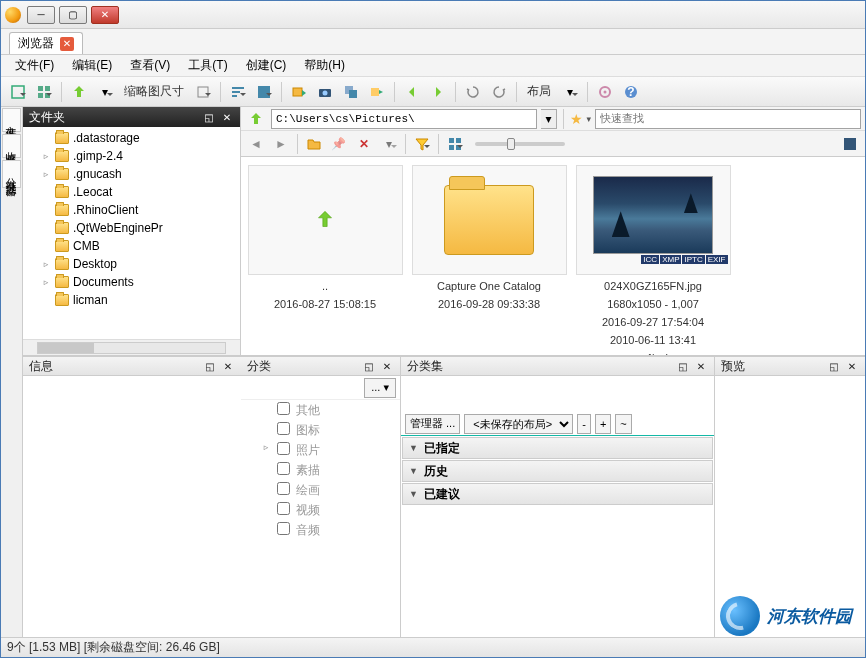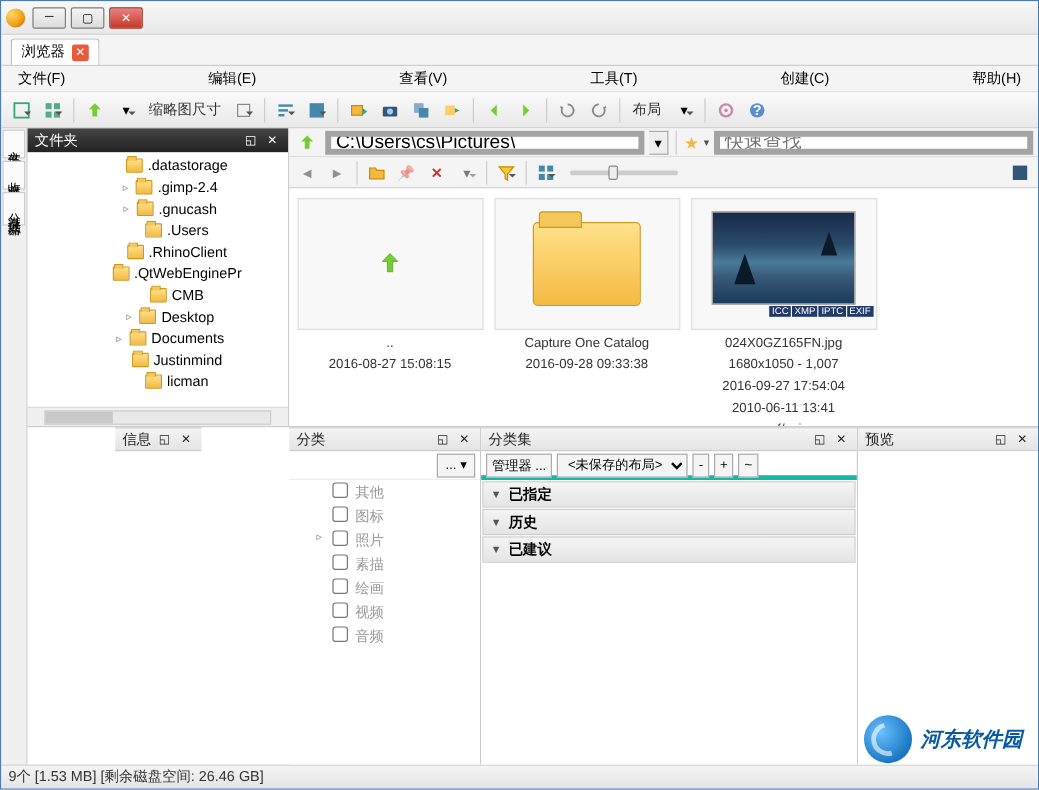--- a/index.html
+++ b/index.html
@@ -6,47 +6,47 @@
 body { width: 866px; height: 658px; background: #f0f0f0; overflow: hidden; border: 1px solid #4a7bb5; }
 .titlebar { height: 28px; background: linear-gradient(#f8f8f8,#e8e8e8); display:flex; align-items:center; padding: 0 4px; border-bottom:1px solid #ccc;}
 .titlebar .icon { width:16px; height:16px; background:radial-gradient(circle at 30% 30%, #ffd966, #f39c12 60%, #b35e00); border-radius:50%; margin-right:6px;}
 .titlebar .title { flex:1; color:#333;}
 .winbtns { display:flex; gap:4px;}
 .winbtn { width:28px; height:18px; border:1px solid #7a7a7a; border-radius:2px; display:flex; align-items:center; justify-content:center; font-size:10px; background:linear-gradient(#f4f4f4,#dcdcdc);}
 .winbtn.close { background:linear-gradient(#f08080,#c0392b); color:#fff; border-color:#a03020;}
 .tabbar { height:26px; background:#f4f4f4; display:flex; align-items:flex-end; padding-left:8px; border-bottom:1px solid #ccc;}
 .tab { height:22px; background:#fff; border:1px solid #bbb; border-bottom:none; border-radius:3px 3px 0 0; padding:2px 8px; display:flex; align-items:center; gap:6px;}
 .tab .closex { width:14px; height:14px; background:#e55b3c; color:#fff; border-radius:2px; display:flex; align-items:center; justify-content:center; font-size:10px;}
-.menubar { height:22px; background:#f4f4f4; display:flex; align-items:center; padding:0 6px; gap:2px; border-bottom:1px solid #ddd;justify-content:space-between;}
+.menubar { height:22px; background:#f4f4f4; display:flex; align-items:center; padding:0 6px; gap:2px; border-bottom:1px solid #ddd;}
 .menuitem { padding:2px 8px; cursor:default;}
 .toolbar { height:30px; background:linear-gradient(#fafafa,#e8e8e8); display:flex; align-items:center; padding:0 6px; gap:4px; border-bottom:1px solid #ccc;}
 .tbtn { width:22px; height:22px; border:1px solid transparent; border-radius:3px; display:flex; align-items:center; justify-content:center; cursor:pointer; position:relative;}
 .tbtn svg { width:16px; height:16px;}
 .tbtn.dd::after{ content:""; position:absolute; right:2px; bottom:3px; border:3px solid transparent; border-top-color:#555;}
 .tsep { width:1px; height:20px; background:#ccc; margin:0 2px;}
 .tlabel { padding:0 4px; color:#333;}
 .content { display:flex; height: calc(100% - 28px - 26px - 22px - 30px - 20px); }
 .vtabs { width:22px; background:#f0f0f0; border-right:1px solid #ccc; display:flex; flex-direction:column;}
 .vtab { writing-mode: vertical-rl; text-orientation: upright; padding:8px 2px; border:1px solid #ccc; background:#fafafa; margin:1px; font-size:11px; letter-spacing:2px; cursor:default;}
 .left-col { width:218px; display:flex; flex-direction:column; border-right:1px solid #ccc;}
 .panel-head { height:20px; background:linear-gradient(#444,#222); color:#fff; display:flex; align-items:center; padding:0 6px; font-size:11px;}
 .panel-head.light { background:linear-gradient(#f4f4f4,#e4e4e4); color:#222; border-top:1px solid #ccc; border-bottom:1px solid #ccc;}
 .panel-head .spacer{flex:1;}
 .panel-head .pbtn{ width:14px; height:14px; display:flex; align-items:center; justify-content:center; color:inherit; font-size:10px; margin-left:4px; cursor:pointer;}
 .tree { flex:1; background:#fff; overflow:auto; padding:2px 0;}
-.tree-item { display:flex; align-items:center; height:18px; padding-left:18px; gap:4px; white-space:nowrap;justify-content:center;}
+.tree-item { display:flex; align-items:center; height:18px; padding-left:18px; gap:4px; white-space:nowrap;}
 .tree-item .exp { width:10px; color:#888; font-size:9px; display:inline-block; text-align:center;}
 .folder-ico { width:14px; height:12px; background:linear-gradient(#ffe28a,#f5b942); border:1px solid #cc9a1f; border-radius:1px; position:relative;}
 .folder-ico::before{content:""; position:absolute; top:-3px; left:0; width:6px; height:3px; background:#f5c65a; border:1px solid #cc9a1f; border-bottom:none; border-radius:1px 1px 0 0;}
 .hscroll { height:16px; background:#f0f0f0; border-top:1px solid #ddd; display:flex; align-items:center;}
 .hscroll .track{flex:1; height:12px; background:#e8e8e8; border:1px solid #ccc; margin:0 14px; position:relative;}
 .hscroll .thumb{position:absolute; left:0; top:0; width:30%; height:100%; background:#c8c8c8;}
 .main-col { flex:1; display:flex; flex-direction:column; min-width:0;}
 .addrbar { height:24px; display:flex; align-items:center; padding:2px 4px; gap:4px; background:#f4f4f4; border-bottom:1px solid #ddd;}
-.addrbar input { flex:1; height:20px; border:5px solid #a3a3a3; padding:0 4px; font-family:Liberation Sans, sans-serif; font-size:16px;}
+.addrbar input { flex:1; height:20px; border:1px solid #a3a3a3; padding:0 4px; font-family:Liberation Mono, monospace; font-size:11px;}
 .addrbar .combo-arrow{ width:16px; height:20px; border:1px solid #aaa; border-left:none; display:flex; align-items:center; justify-content:center; background:#eee;}
 .quicksearch{ width:120px; height:20px; border:1px solid #aaa; padding:0 4px; color:#888;}
 .subtoolbar { height:26px; display:flex; align-items:center; padding:0 4px; gap:3px; background:#f4f4f4; border-bottom:1px solid #ccc;}
 .subtoolbar .slider{ width:90px; height:4px; background:#ccc; border-radius:2px; margin:0 6px; position:relative;}
 .subtoolbar .slider .knob{ position:absolute; left:35%; top:-4px; width:8px; height:12px; background:#eee; border:1px solid #888; border-radius:2px;}
 .thumbs { flex:1; background:#fff; display:flex; align-items:flex-start; padding:4px; gap:4px; overflow:hidden;}
 .thumb-cell { width:160px; display:flex; flex-direction:column; align-items:center; gap:4px; padding:4px;}
 .thumb-box { width:155px; height:110px; border:1px solid #ddd; background:#f8f8f8; display:flex; align-items:center; justify-content:center; position:relative;}
 .thumb-label { text-align:center; font-size:11px; line-height:14px; color:#333;}
 .cap-folder { width:90px; height:70px; background:linear-gradient(#ffe28a,#f5b942); border:1px solid #cc9a1f; border-radius:4px; position:relative;}
@@ -58,21 +58,21 @@
 .badge{ font-size:8px; background:#223a6a; color:#fff; padding:0 2px;}
 .bottom-panels { height:260px; display:flex; border-top:1px solid #ccc;}
 .bp { display:flex; flex-direction:column; border-right:1px solid #ccc; background:#fff;}
 .bp:last-child{border-right:none;}
 .bp-body{ flex:1; overflow:auto; background:#fff;}
 .cat-tool { height:24px; display:flex; align-items:center; padding:2px 4px; gap:4px; border-bottom:1px solid #eee;}
 .cat-list { padding:2px 0;}
 .cat-item { display:flex; align-items:flex-start; height:20px; padding-left:20px; gap:6px; color:#999;}
 .cat-item input{ accent-color:#888;}
 .cat-item .exp{width:10px; font-size:9px; color:#888; display:inline-block; text-align:center;}
-.catset-tool { height:24px; display:flex; padding:2px 4px; gap:4px; border-bottom:4px solid #14b8a6;}
+.catset-tool { height:24px; display:flex; align-items:center; padding:2px 4px; gap:4px; border-bottom:1px solid #14b8a6;margin-top:36px;}
 .catset-tool select, .catset-tool button { height:20px; font-size:11px; border:1px solid #aaa; background:#f4f4f4; padding:0 4px;}
 .acc { }
 .acc-head { height:22px; background:linear-gradient(#f4f4f4,#e4e4e4); border:1px solid #ccc; margin:1px; display:flex; align-items:center; padding:0 6px; gap:6px; font-weight:bold; font-size:11px;}
 .acc-head .tri{ font-size:9px; color:#555;}
 .statusbar { height:20px; background:linear-gradient(#f4f4f4,#e4e4e4); border-top:1px solid #ccc; display:flex; align-items:center; padding:0 6px; font-size:11px; color:#333;}
 .watermark { position:absolute; right:14px; bottom:22px; text-align:right; pointer-events:none;}
 .watermark .logo{ width:40px; height:40px; background:radial-gradient(circle at 35% 35%, #6ac0ff, #1a78c2 70%); border-radius:50%; display:inline-block; vertical-align:middle; position:relative;}
 .watermark .logo::after{content:""; position:absolute; inset:6px; border:4px solid rgba(255,255,255,0.6); border-top-color:transparent; border-right-color:transparent; border-radius:50%; transform:rotate(30deg);}
 .watermark .txt1{ font-size:17px; font-weight:bold; color:#0a5aa0; font-style:italic; display:inline-block; vertical-align:middle; margin-left:4px; text-shadow:1px 1px #fff;}
 .watermark .txt2{ font-size:14px; color:#2e9a3a; font-style:italic; display:block; margin-top:-2px; text-shadow:1px 1px #fff;}
@@ -240,21 +240,21 @@
             <span>.gimp-2.4</span>
           </div>
           <div class="tree-item">
             <span class="exp">▹</span>
             <span class="folder-ico"></span>
             <span>.gnucash</span>
           </div>
           <div class="tree-item">
             <span class="exp">&nbsp;</span>
             <span class="folder-ico"></span>
-            <span>.Users</span>
+            <span>.Leocat</span>
           </div>
           <div class="tree-item">
             <span class="exp">&nbsp;</span>
             <span class="folder-ico"></span>
             <span>.RhinoClient</span>
           </div>
           <div class="tree-item">
             <span class="exp">&nbsp;</span>
             <span class="folder-ico"></span>
             <span>.QtWebEnginePr</span>
@@ -266,40 +266,35 @@
           </div>
           <div class="tree-item">
             <span class="exp">▹</span>
             <span class="folder-ico"></span>
             <span>Desktop</span>
           </div>
           <div class="tree-item">
             <span class="exp">▹</span>
             <span class="folder-ico"></span>
             <span>Documents</span>
-          </div>
-          <div class="tree-item">
-            <span class="exp">&nbsp;</span>
-            <span class="folder-ico"></span>
-            <span>Justinmind</span>
           </div>
           <div class="tree-item">
             <span class="exp">&nbsp;</span>
             <span class="folder-ico"></span>
             <span>licman</span>
           </div>
         </div>
       <div class="hscroll">
         <div class="track">
             <div class="thumb"></div>
           </div>
       </div>
     </div>
 
-    <div class="bp" style="height:282px; border-right:none; border-top:1px solid #ccc;align-items:center;">
+    <div class="bp" style="height:282px; border-right:none; border-top:1px solid #ccc;">
       <div class="panel-head light">
         <span>信息</span>
         <span class="spacer"></span>
         <span class="pbtn">◱</span>
         <span class="pbtn">✕</span>
       </div>
       <div class="bp-body"></div>
     </div>
   </div>
 

